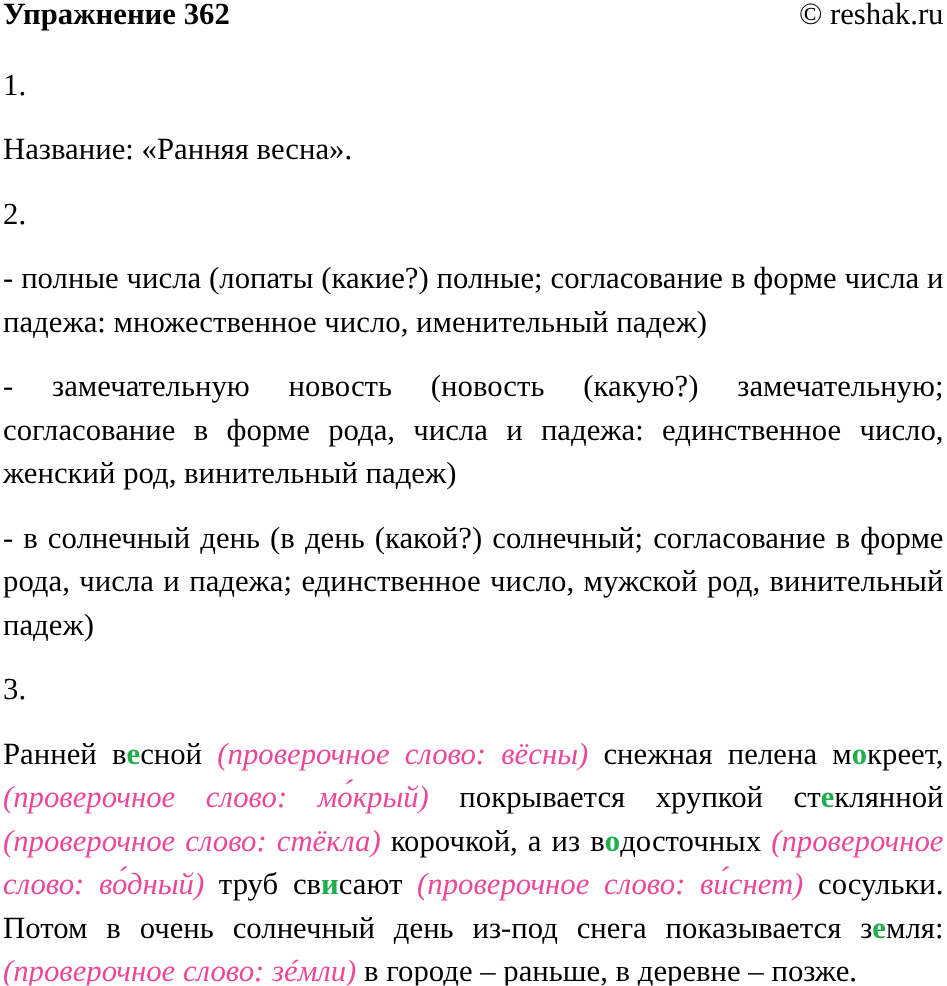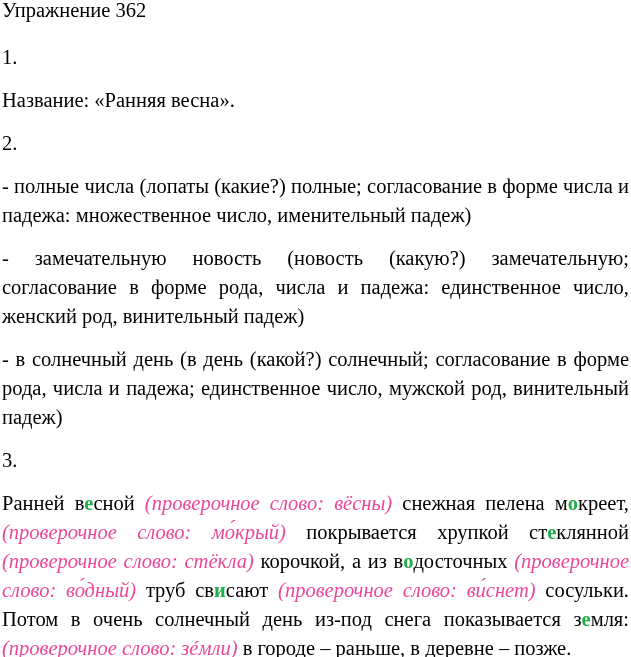--- a/index.html
+++ b/index.html
@@ -20,21 +20,21 @@
     position: absolute;
     top: -4px;
     left: 2px;
     right: 2px;
     height: 28px;
     display: flex;
     justify-content: space-between;
     align-items: center;
   }
   .header .title {
-    font-weight: normal;
+    font-weight: bold;
     font-size: 20.5px;
     text-align: right;
   }
   .header .copyright {
     font-size: 20.5px;
   }
   .content {
     position: absolute;
     top: 43px;
     left: 2px;
@@ -49,20 +49,21 @@
   .it { }
   .check { font-style: italic; color: #ec4899; }
   .hl { color: #1fae4c; font-weight: bold; }
   .s3 p { margin-bottom: 0; }
 </style>
 </head>
 <body>
 
 <div class="header">
   <span class="title">Упражнение 362</span>
+  <span class="copyright">© reshak.ru</span>
 </div>
 
 <div class="content">
   <p class="num">1.</p>
   <p>Название: «Ранняя весна».</p>
 
   <p class="num">2.</p>
 
   <p>
     <span>- полные числа </span><span class="it">(лопаты (какие?) полные; согласование в форме числа и падежа: множественное число, именительный падеж)</span>

